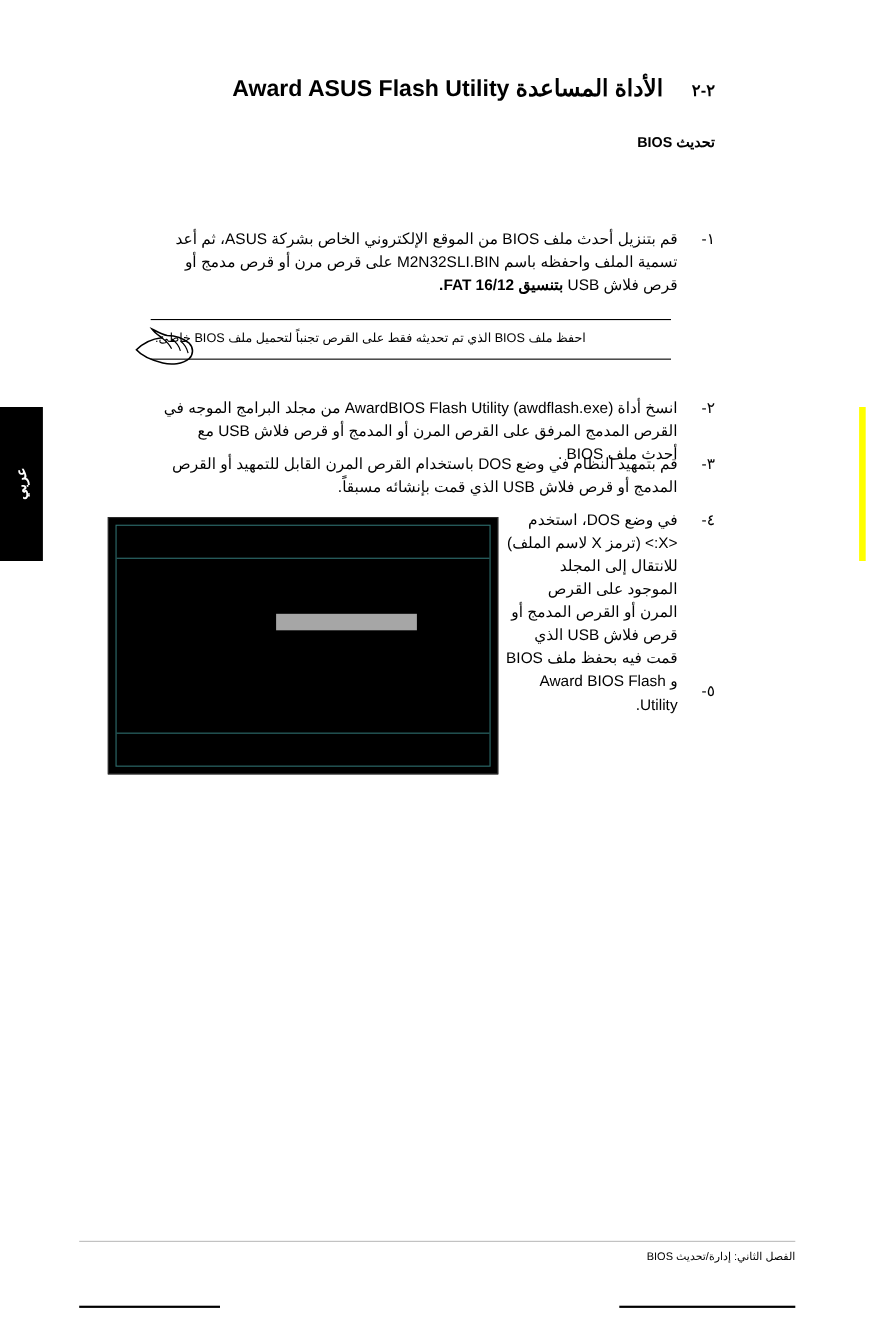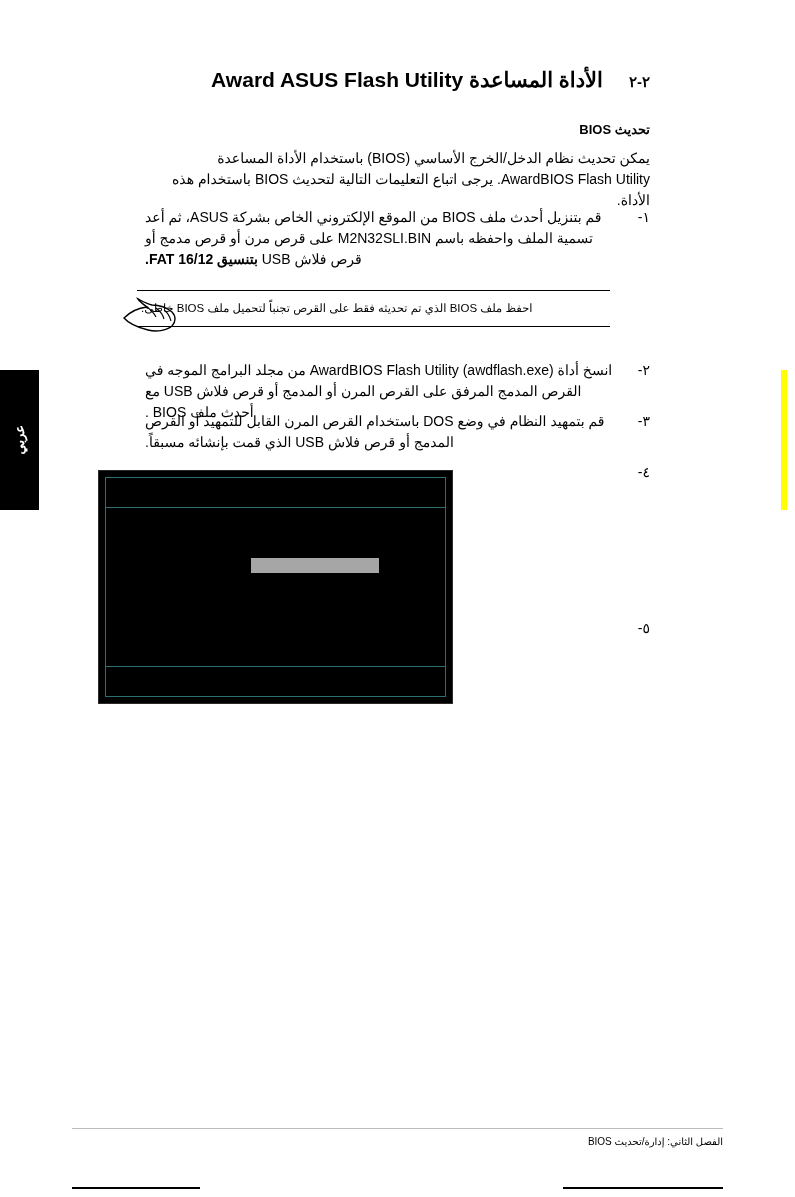--- a/index.html
+++ b/index.html
@@ -75,21 +75,21 @@
     line-height: 21px;
   }
   .step .num {
     width: 22px;
     flex: 0 0 22px;
     text-align: right;
     white-space: nowrap;
   }
   .step .body {
     flex: 1 1 auto;
-    text-align: left;
+    text-align: right;
   }
   .step .body b {
     font-weight: bold;
   }
 
   #step1 { top: 207px; right: 145px; width: 505px; }
   #step2 { top: 360px; right: 145px; width: 505px; }
   #step3 { top: 411px; right: 145px; width: 505px; }
   #step4 { top: 462px; right: 145px; width: 190px; }
   #step5 { top: 618px; right: 145px; width: 190px; }
@@ -228,21 +228,20 @@
 
 <div class="page">
 
   <div class="title-row">
     <div class="title-num">٢-٢</div>
     <div class="title-text">الأداة المساعدة Award ASUS Flash Utility</div>
   </div>
 
   <div class="section-heading">تحديث BIOS</div>
 
-  <div class="intro">يمكن تحديث نظام الدخل/الخرج الأساسي (BIOS) باستخدام الأداة المساعدة AwardBIOS Flash Utility. يرجى اتباع التعليمات التالية لتحديث BIOS باستخدام هذه الأداة.</div>
 
   <div class="step" id="step1">
     <div class="num">١-</div>
     <div class="body">
       <span>قم بتنزيل أحدث ملف BIOS من الموقع الإلكتروني الخاص بشركة ASUS، ثم أعد تسمية الملف واحفظه باسم M2N32SLI.BIN على قرص مرن أو قرص مدمج أو قرص فلاش USB </span><b>بتنسيق FAT 16/12.</b>
     </div>
   </div>
 
   <div class="note">احفظ ملف BIOS الذي تم تحديثه فقط على القرص تجنباً لتحميل ملف BIOS خاطئ.</div>
   <div class="note-hand">
@@ -259,20 +258,21 @@
     <div class="body">انسخ أداة AwardBIOS Flash Utility (awdflash.exe) من مجلد البرامج الموجه في القرص المدمج المرفق على القرص المرن أو المدمج أو قرص فلاش USB مع أحدث ملف BIOS .</div>
   </div>
 
   <div class="step" id="step3">
     <div class="num">٣-</div>
     <div class="body">قم بتمهيد النظام في وضع DOS باستخدام القرص المرن القابل للتمهيد أو القرص المدمج أو قرص فلاش USB الذي قمت بإنشائه مسبقاً.</div>
   </div>
 
   <div class="step" id="step4">
     <div class="num">٤-</div>
+    <div class="body">في وضع DOS، استخدم &lt;X:&gt; (ترمز X لاسم الملف) للانتقال إلى المجلد الموجود على القرص المرن أو القرص المدمج أو قرص فلاش USB الذي قمت فيه بحفظ ملف BIOS و Award BIOS Flash Utility.</div>
   </div>
 
   <div class="step" id="step5">
     <div class="num">٥-</div>
   </div>
 
   <div class="dosbox">
     <div class="inner-frame"></div>
     <div class="sep-top"></div>
     <div class="sep-bottom"></div>

